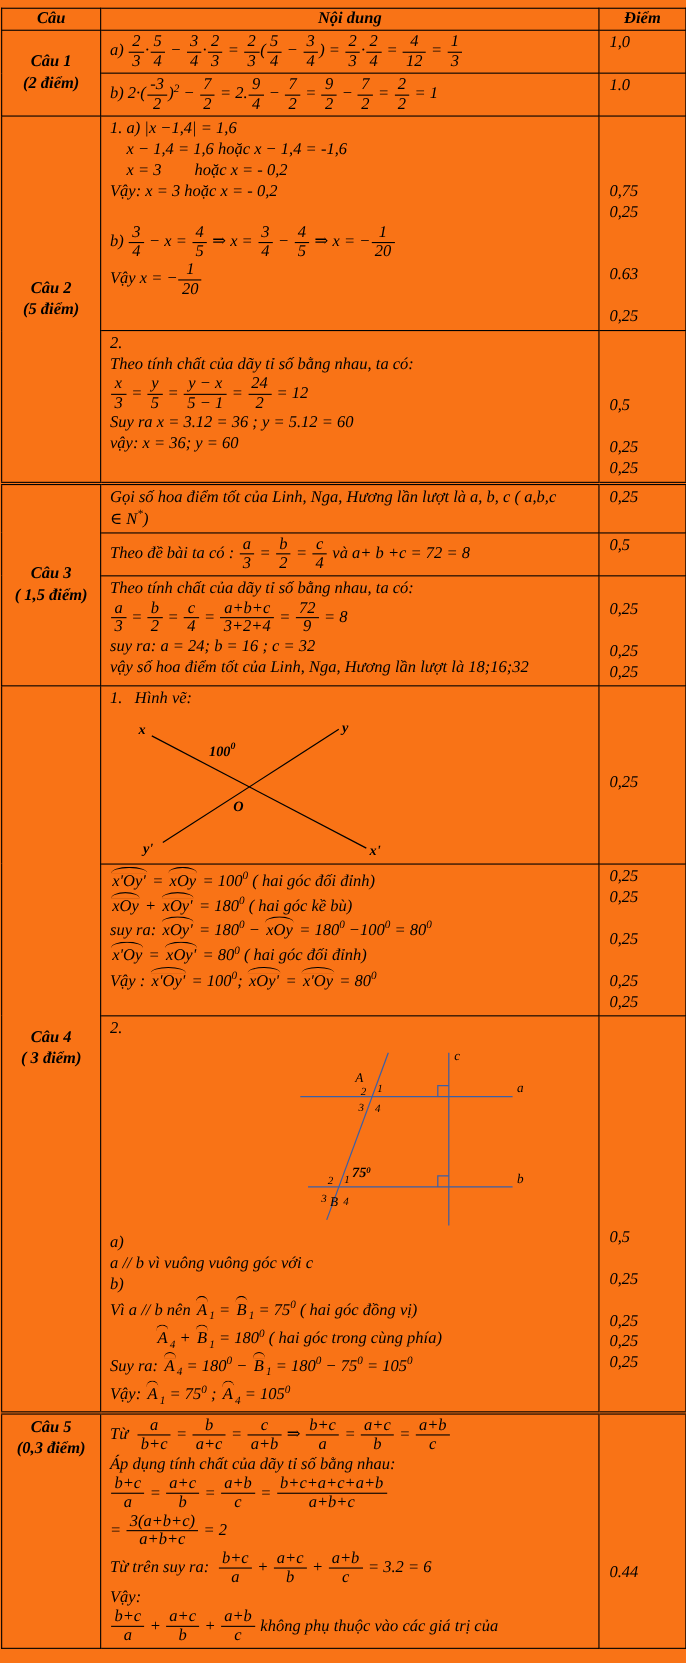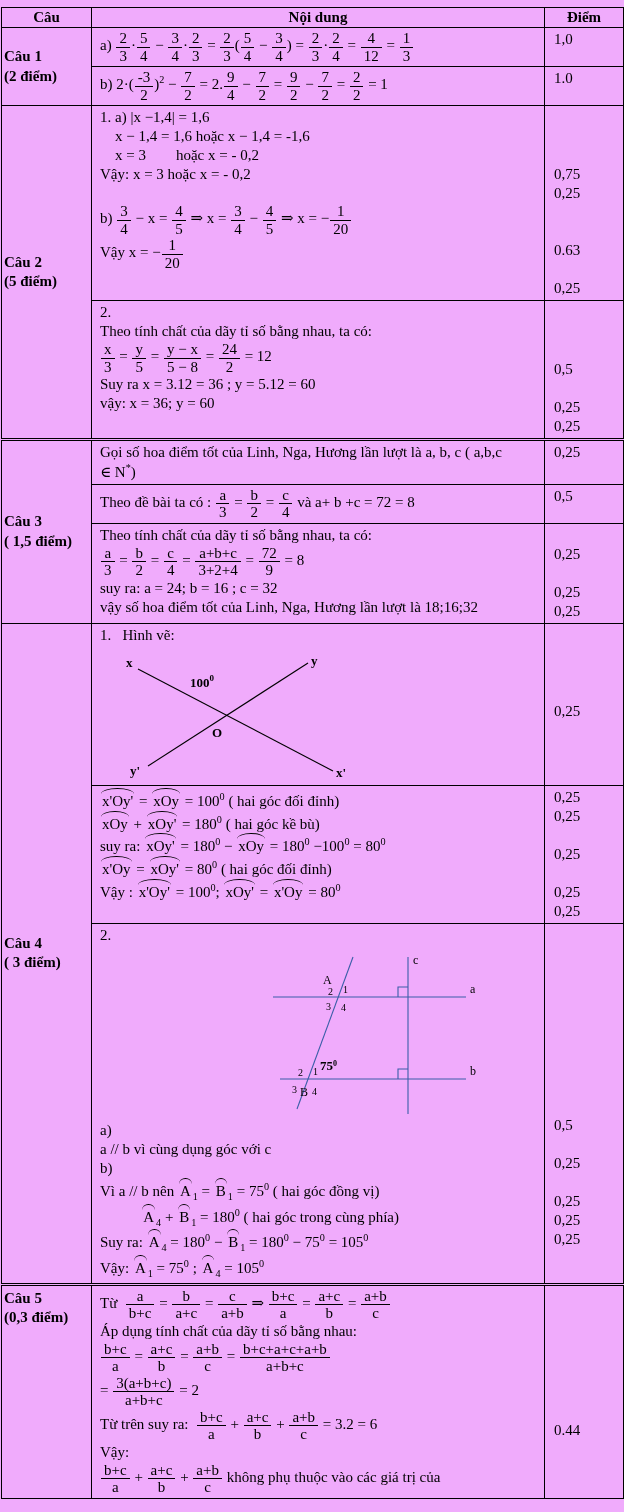--- a/index.html
+++ b/index.html
@@ -1,23 +1,23 @@
 <!DOCTYPE html>
 <html style="--fig-line: #3a5fa8;"><head>
 <meta charset="utf-8">
 <style>
   html,body{margin:0;padding:0;background:#fff;}
   .page{width:624px;height:1512px;overflow:hidden;box-sizing:border-box;
         font-family:"Liberation Serif","DejaVu Serif",serif;font-size:15px;color:#000;
-        background:#f0abfc;padding:7px 1px 0 1px;}
+        background:#f97316;padding:7px 1px 0 1px;font-style:italic;}
   table{border-collapse:collapse;width:622px;table-layout:fixed;}
   th,td{border:1px solid #000;vertical-align:top;}
   thead th{font-weight:bold;text-align:center;padding:1px 2px;font-size:15px;}
   tr.sec-double td{border-top:3px double #000;}
-  .cau-cell{font-weight:bold;vertical-align:middle;padding:2px;}
+  .cau-cell{font-weight:bold;text-align:center;vertical-align:middle;padding:2px;}
   .cau-cell.top{vertical-align:top;padding-top:3px;}
   .cau-cell div{line-height:1.3;}
   .content-cell{padding:2px 4px 2px 8px;}
   .points-cell{padding:2px 2px 2px 9px;}
   .line{min-height:19px;line-height:1.25;}
   .pt{height:19px;line-height:19px;}
   .frac{display:inline-block;vertical-align:middle;text-align:center;padding:0 1px;}
   .frac .num{display:block;border-bottom:1px solid #000;padding:0 3px;line-height:1.1;}
   .frac .den{display:block;padding:0 3px;line-height:1.1;}
   sup,sub{font-size:0.68em;}
@@ -96,21 +96,21 @@
             <div class="pt"></div>
             <div class="pt">0.63</div>
             <div class="pt"></div>
             <div class="pt">0,25</div>
           </td>
         </tr>
         <tr>
           <td class="content-cell">
             <div class="line">2.</div>
             <div class="line">Theo tính chất của dãy tỉ số bằng nhau, ta có:</div>
-            <div class="line"><span class="frac"><span class="num">x</span><span class="den">3</span></span> = <span class="frac"><span class="num">y</span><span class="den">5</span></span> = <span class="frac"><span class="num">y − x</span><span class="den">5 − 8</span></span> = <span class="frac"><span class="num">24</span><span class="den">2</span></span> = 12</div>
+            <div class="line"><span class="frac"><span class="num">x</span><span class="den">3</span></span> = <span class="frac"><span class="num">y</span><span class="den">5</span></span> = <span class="frac"><span class="num">y − x</span><span class="den">5 − 1</span></span> = <span class="frac"><span class="num">24</span><span class="den">2</span></span> = 12</div>
             <div class="line">Suy ra x = 3.12 = 36 ;  y = 5.12 = 60</div>
             <div class="line">vậy: x = 36; y = 60</div>
           </td>
           <td class="points-cell">
             <div class="pt"></div>
             <div class="pt"></div>
             <div class="pt"></div>
             <div class="pt">0,5</div>
             <div class="pt"></div>
             <div class="pt">0,25</div>
@@ -216,21 +216,21 @@
     <text x="58" y="61" class="fig-num">3</text>
     <text x="73" y="62" class="fig-num">4</text>
     <text x="30" y="127" class="fig-num">2</text>
     <text x="45" y="126" class="fig-num">1</text>
     <text x="24" y="144" class="fig-num">3</text>
     <text x="44" y="146" class="fig-num">4</text>
     <text x="32" y="147" class="fig-lab">B</text>
     <text x="52" y="121" class="bold" font-size="11"><tspan>75</tspan><tspan dy="-4" font-size="8">0</tspan></text>
   </svg>
             <div class="line">a)</div>
-            <div class="line">a // b vì cùng dụng góc với c</div>
+            <div class="line">a // b vì vuông vuông góc với c</div>
             <div class="line">b)</div>
             <div class="line">Vì a // b nên  <span class="hat">A</span><sub>1</sub> = <span class="hat">B</span><sub>1</sub> = 75<sup>0</sup> ( hai góc đồng vị)</div>
             <div class="line">&nbsp;&nbsp;&nbsp;&nbsp;&nbsp;&nbsp;&nbsp;&nbsp;&nbsp;&nbsp; <span class="hat">A</span><sub>4</sub> + <span class="hat">B</span><sub>1</sub> = 180<sup>0</sup> ( hai góc trong cùng phía)</div>
             <div class="line">Suy ra: <span class="hat">A</span><sub>4</sub> = 180<sup>0</sup> − <span class="hat">B</span><sub>1</sub> = 180<sup>0</sup> − 75<sup>0</sup> = 105<sup>0</sup></div>
             <div class="line">Vậy:  <span class="hat">A</span><sub>1</sub> = 75<sup>0</sup> ; <span class="hat">A</span><sub>4</sub> = 105<sup>0</sup></div>
           </td>
           <td class="points-cell">
             <div class="pt"></div>
             <div class="pt"></div>
             <div class="pt"></div>

